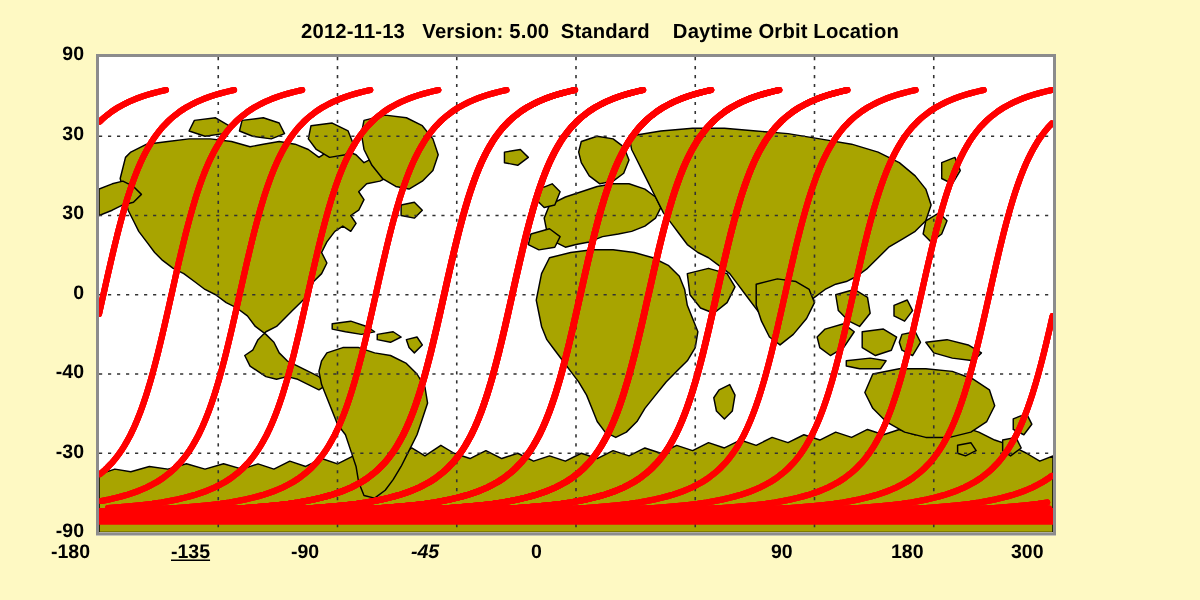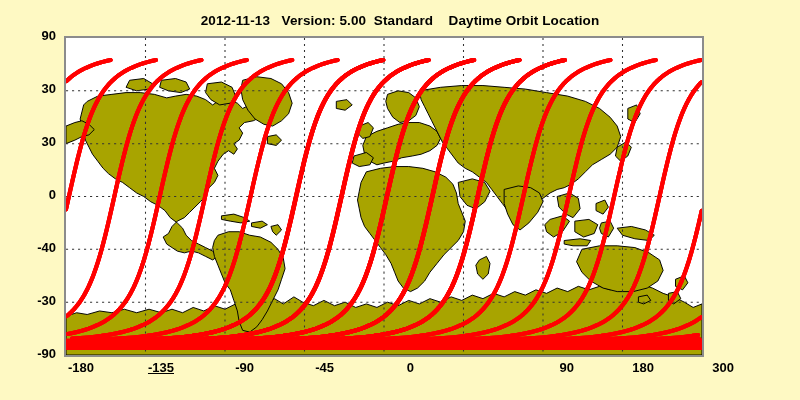--- a/index.html
+++ b/index.html
@@ -23,21 +23,21 @@
     border:2px solid #8c8c8c;
     box-sizing:border-box;
     overflow:hidden;
   }
   #plotsvg{position:absolute;left:0;top:0;display:block;}
   .ylab{
     position:absolute; text-align:right; width:40px;
     font-size:13px; font-weight:bold; color:#000; white-space:nowrap;
   }
   .xlab{
-    position:absolute; text-align:right; width:60px;
+    position:absolute; text-align:left; width:60px;
     font-size:13px; font-weight:bold; color:#000; white-space:nowrap;
   }
 </style>
 </head>
 <body>
 
 <div id="root">
 
   <div id="title">2012-11-13   Version: 5.00  Standard    Daytime Orbit Location</div>
 
@@ -270,20 +270,20 @@
     <div class="ylab" style="left:-48px;  top:45px;">30</div>
     <div class="ylab" style="left:-48px;  top:98px;">30</div>
     <div class="ylab" style="left:-48px;  top:151px;">0</div>
     <div class="ylab" style="left:-48px;  top:204px;">-40</div>
     <div class="ylab" style="left:-48px;  top:257px;">-30</div>
     <div class="ylab" style="left:-48px;  top:310px;">-90</div>
 
     <div class="xlab" style="left:-30px;  top:324px;">-180</div>
     <div class="xlab" style="left:50px;   top:324px;text-decoration:underline;">-135</div>
     <div class="xlab" style="left:130px;  top:324px;">-90</div>
-    <div class="xlab" style="left:210px;  top:324px;">-45</div>
+    <div class="xlab" style="left:210px;  top:324px;font-style:italic;">-45</div>
     <div class="xlab" style="left:290px;  top:324px;">0</div>
     <div class="xlab" style="left:370px;  top:324px;margin-top:40px;">45</div>
     <div class="xlab" style="left:450px;  top:324px;">90</div>
     <div class="xlab" style="left:530px;  top:324px;">180</div>
     <div class="xlab" style="left:610px;  top:324px;">300</div>
   </div>
 </div>
 
 </body></html>

